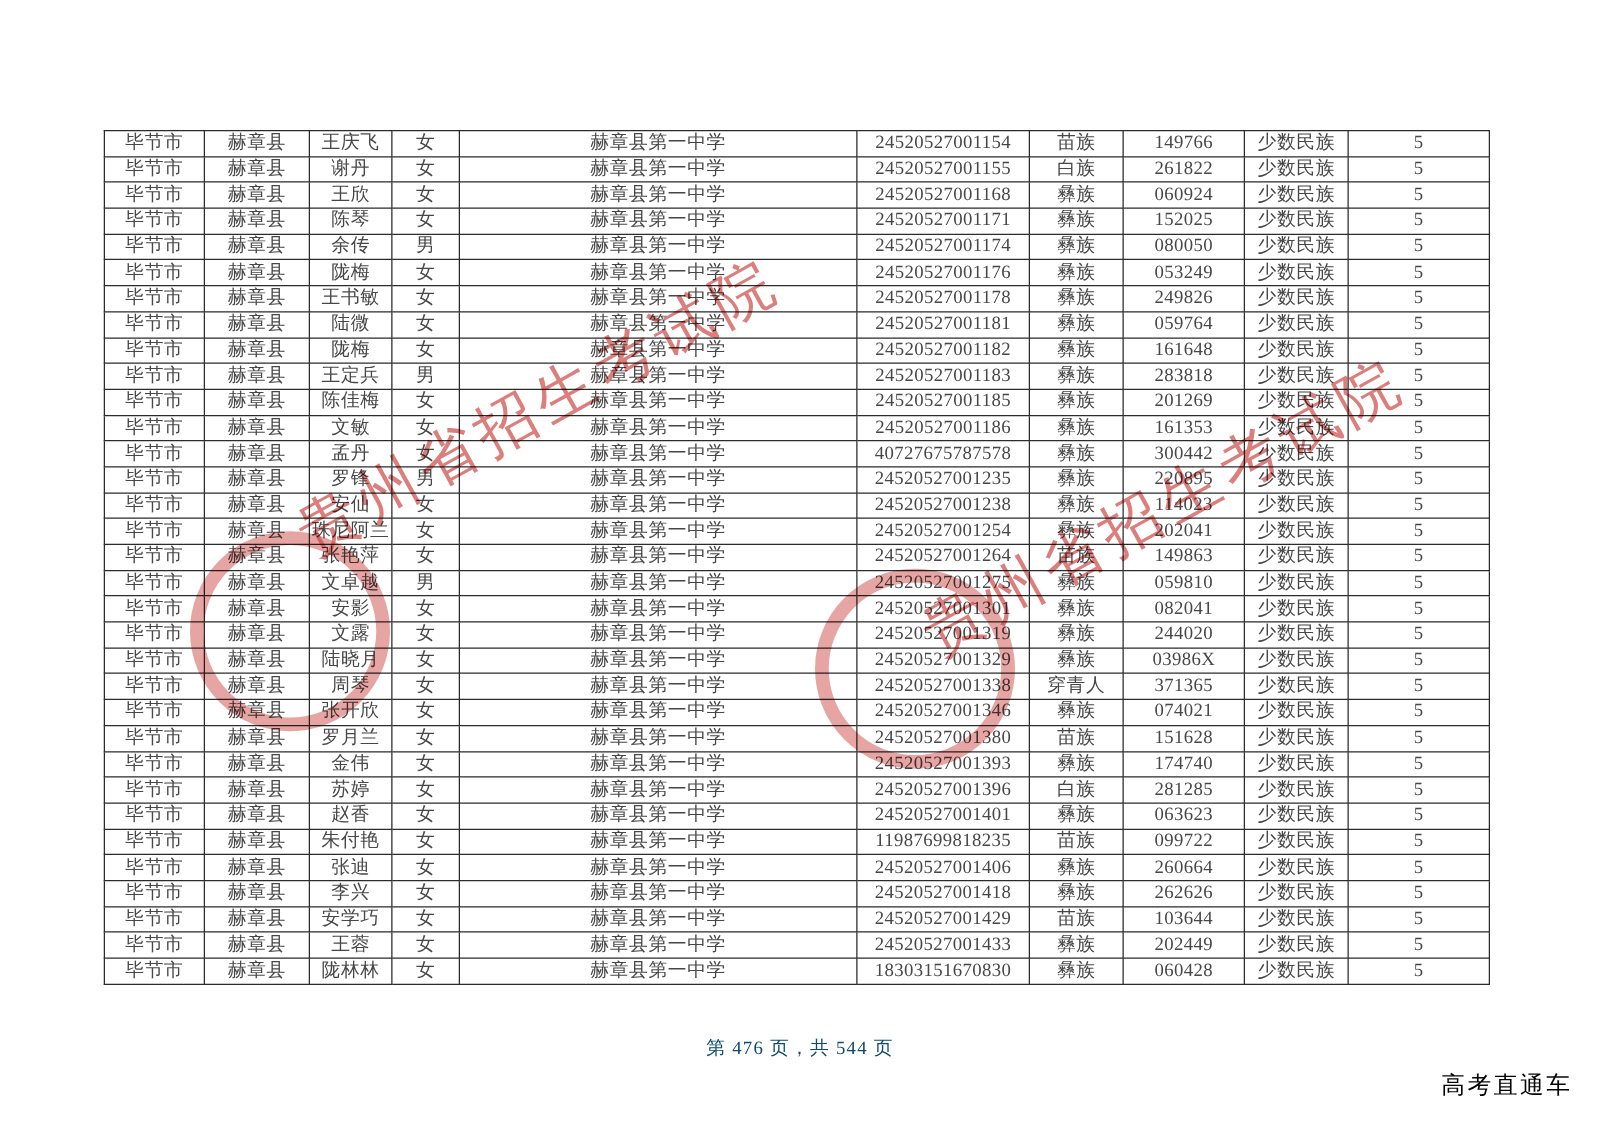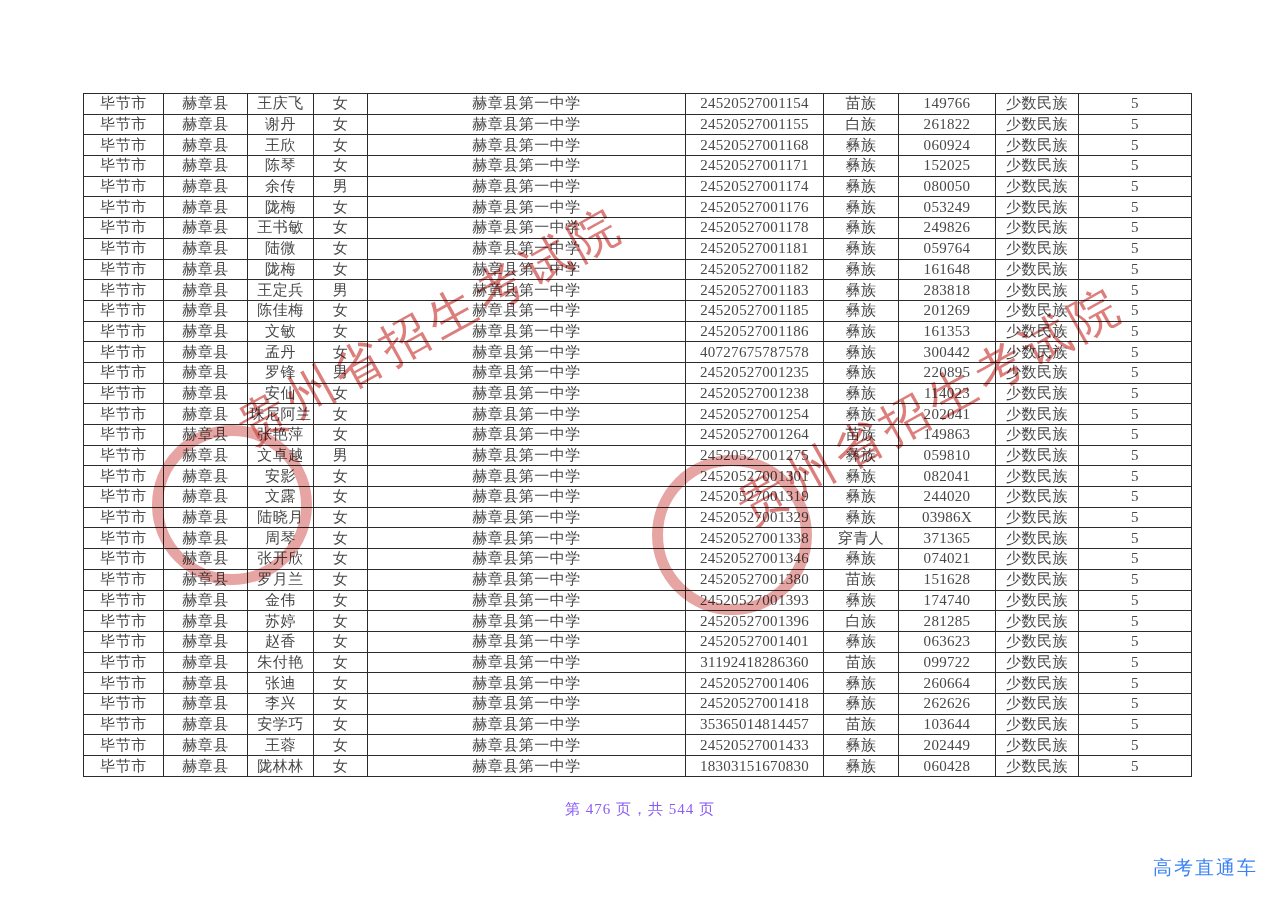--- a/index.html
+++ b/index.html
@@ -6,21 +6,21 @@
   body{
     width:1280px;height:905px;
     background:#ffffff;
     font-family:"Liberation Serif","DejaVu Serif",serif;
     position:relative;overflow:hidden;
   }
   .page{position:absolute;left:0;top:0;width:1280px;height:905px;background:#fff;}
 
   
   .data-table{
-    position:absolute;left:83px;top:93px;
+    position:absolute;left:83px;top:104px;
     width:1108px;height:684px;
     border-collapse:collapse;table-layout:fixed;
   }
   .data-table td{
     border:1.5px solid #2b2b2b;
     text-align:center;vertical-align:middle;
     font-size:15px;line-height:1;
     color:#474747;
     padding:0;overflow:hidden;white-space:nowrap;
     letter-spacing:0.5px;
@@ -48,27 +48,27 @@
     position:absolute;
     border:11px solid rgba(206,76,72,0.5);
     border-radius:50%;
     width:138px;height:138px;
   }
   .wm-seal-1{left:152px;top:425px;}
   .wm-seal-2{left:652px;top:455px;}
 
   
   .footer{
-    position:absolute;left:0;top:800px;width:1280px;
+    position:absolute;left:0;top:829px;width:1280px;
     text-align:center;
-    font-size:15px;color:#8b5cf6;letter-spacing:1px;
+    font-size:15px;color:#0c4a6e;letter-spacing:1px;
   }
   .brand{
     position:absolute;right:22px;top:855px;
-    font-size:19px;color:#3b82f6;letter-spacing:2px;
+    font-size:19px;color:#000000;letter-spacing:2px;
   }
 </style>
 </head>
 <body>
 
 <div class="page">
 
   <table class="data-table">
     <colgroup>
       <col style="width:80px">
@@ -406,21 +406,21 @@
           <td class="num">063623</td>
           <td>少数民族</td>
           <td class="num">5</td>
         </tr>
         <tr>
           <td>毕节市</td>
           <td>赫章县</td>
           <td>朱付艳</td>
           <td>女</td>
           <td>赫章县第一中学</td>
-          <td class="num">31192418286360</td>
+          <td class="num">11987699818235</td>
           <td>苗族</td>
           <td class="num">099722</td>
           <td>少数民族</td>
           <td class="num">5</td>
         </tr>
         <tr>
           <td>毕节市</td>
           <td>赫章县</td>
           <td>张迪</td>
           <td>女</td>
@@ -442,21 +442,21 @@
           <td class="num">262626</td>
           <td>少数民族</td>
           <td class="num">5</td>
         </tr>
         <tr>
           <td>毕节市</td>
           <td>赫章县</td>
           <td>安学巧</td>
           <td>女</td>
           <td>赫章县第一中学</td>
-          <td class="num">35365014814457</td>
+          <td class="num">24520527001429</td>
           <td>苗族</td>
           <td class="num">103644</td>
           <td>少数民族</td>
           <td class="num">5</td>
         </tr>
         <tr>
           <td>毕节市</td>
           <td>赫章县</td>
           <td>王蓉</td>
           <td>女</td>

